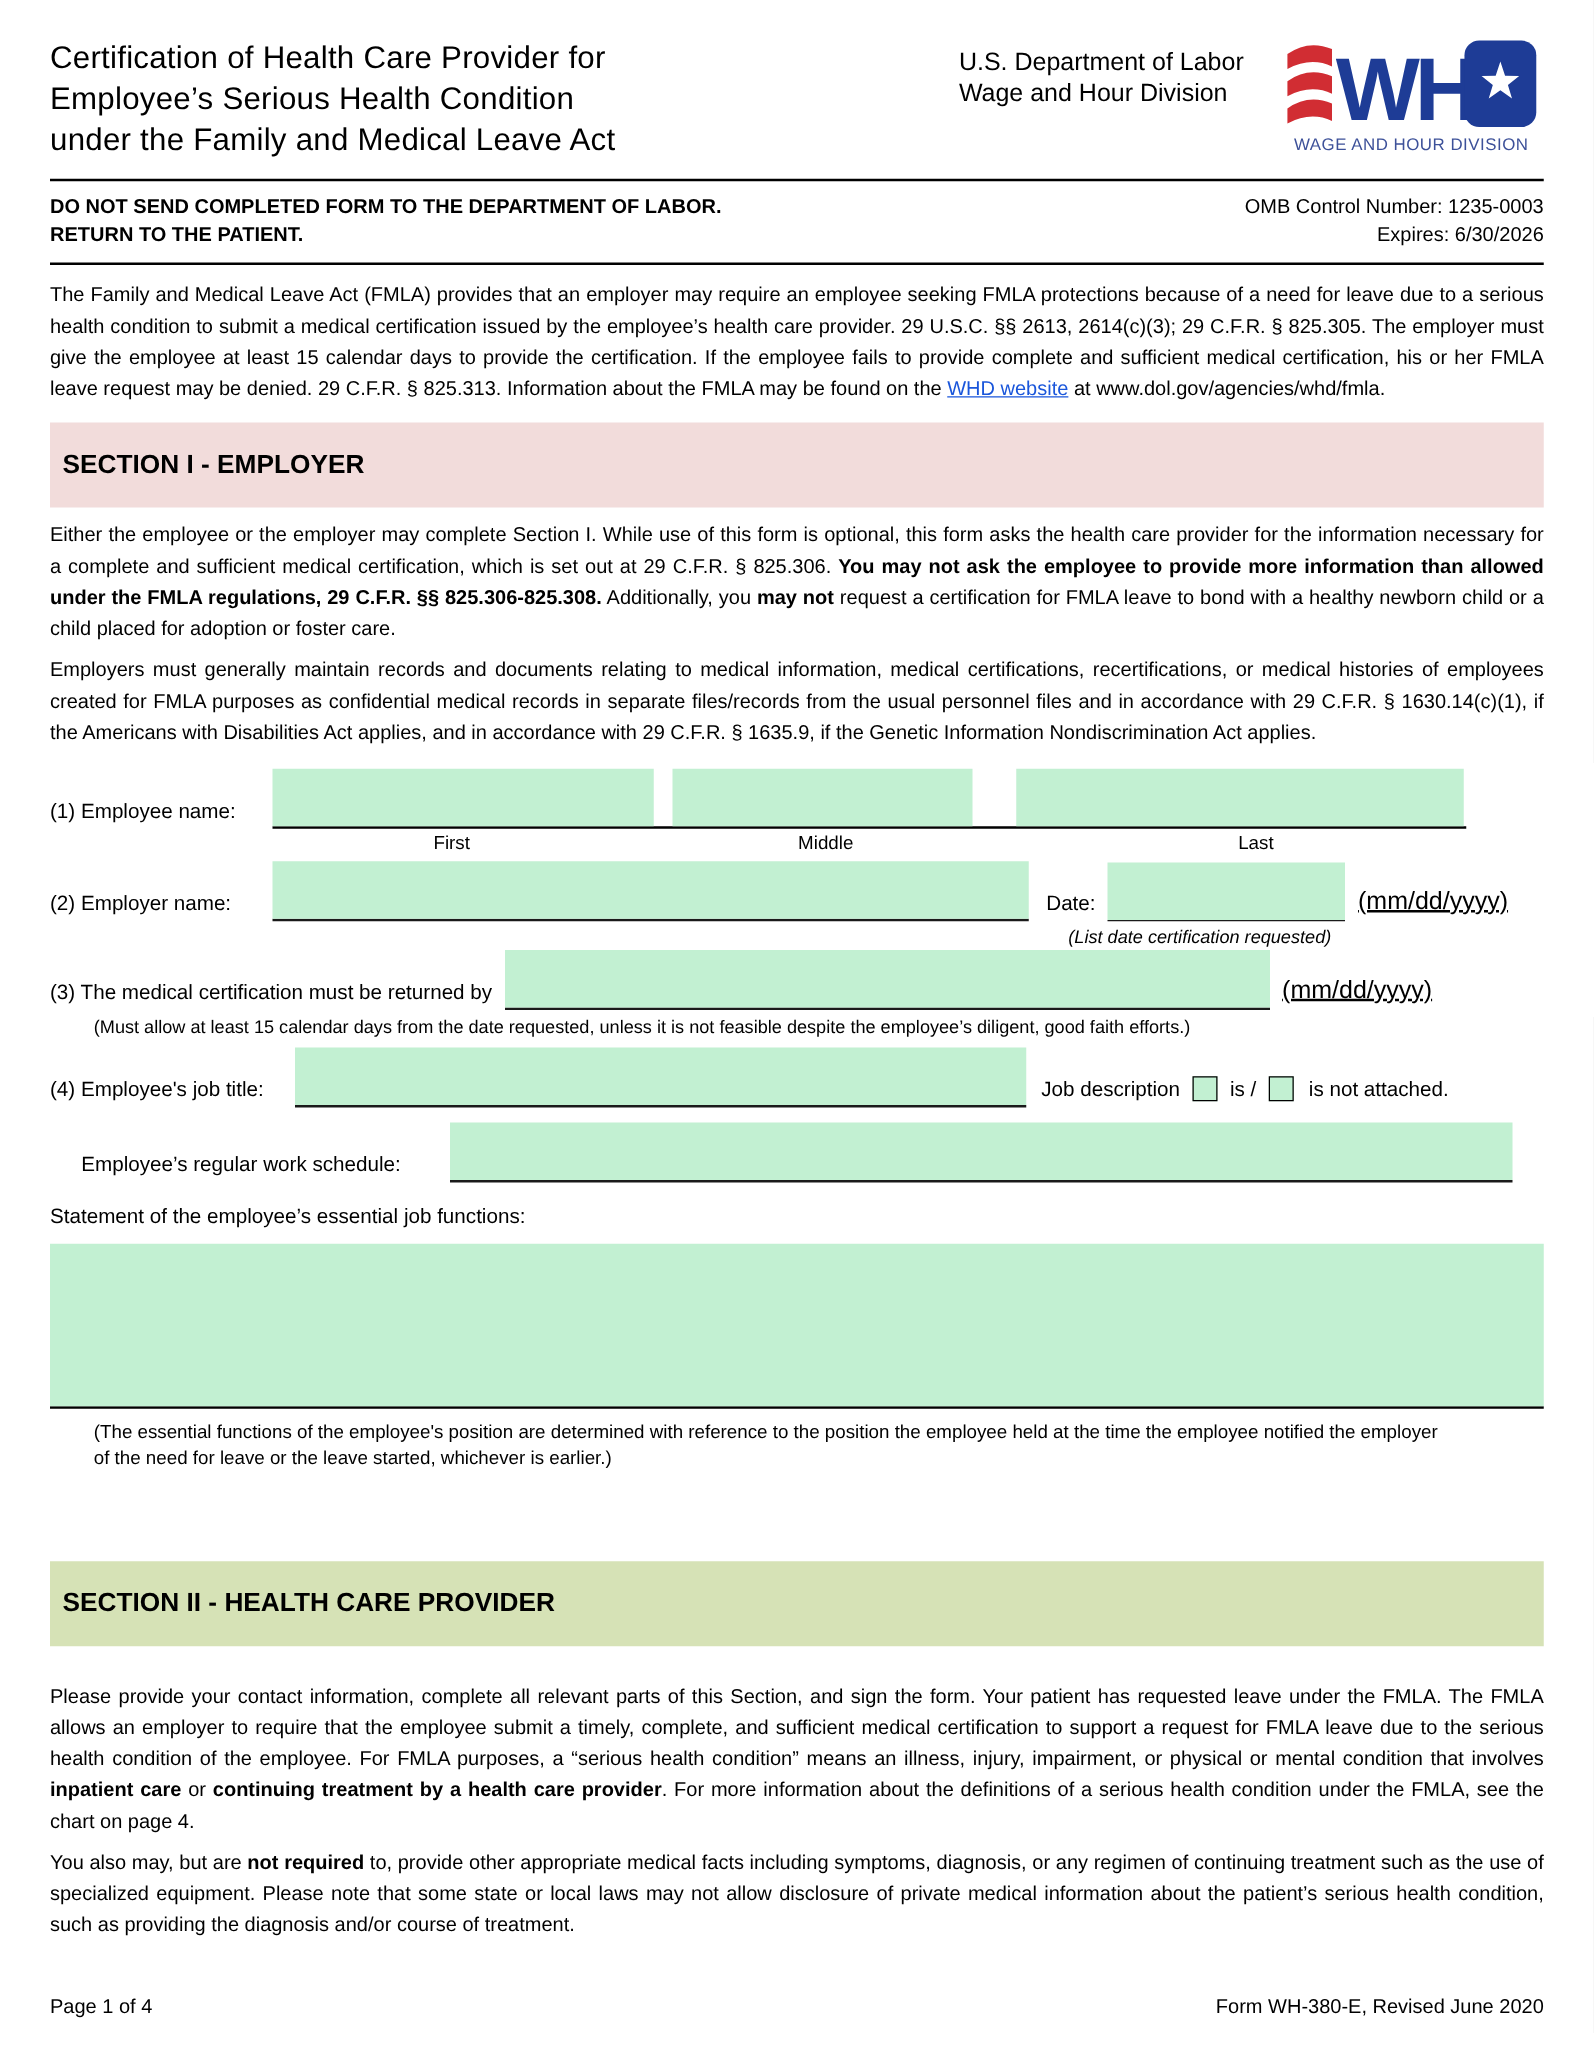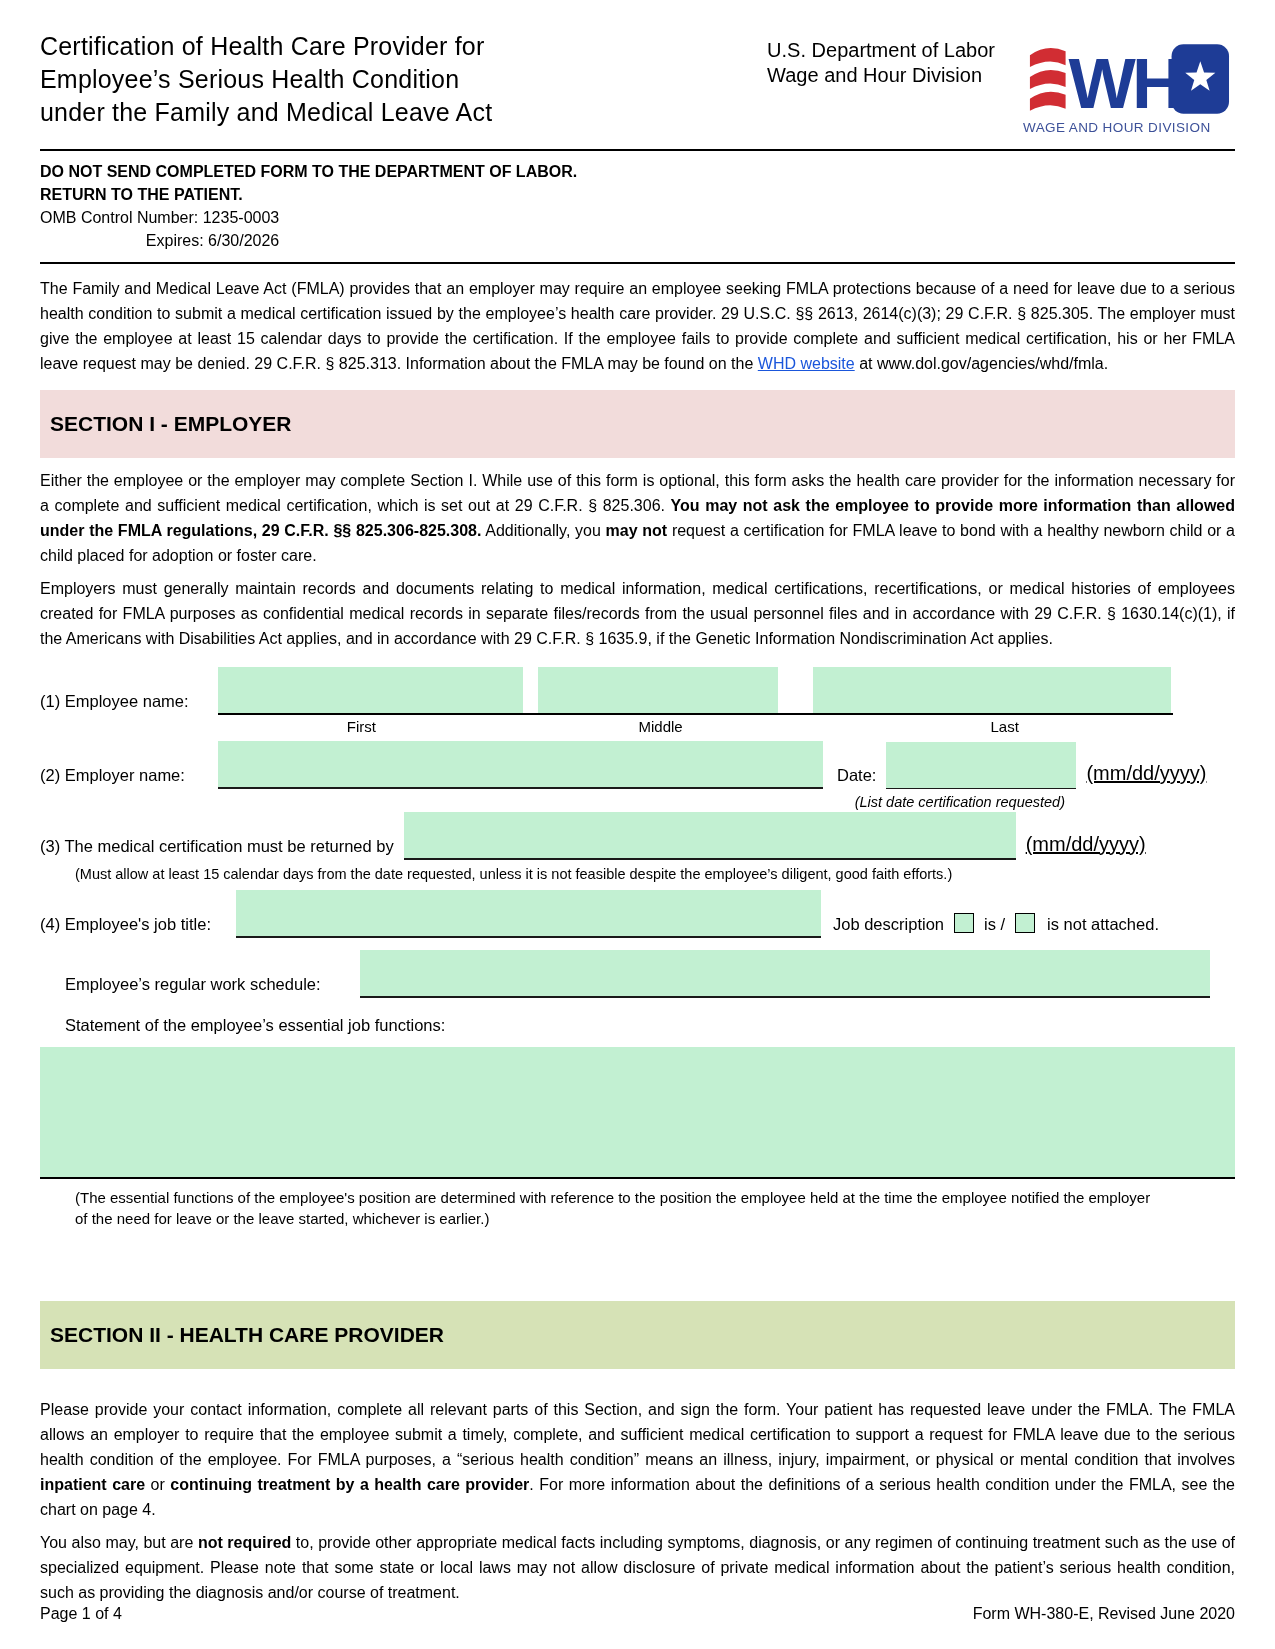--- a/index.html
+++ b/index.html
@@ -15,26 +15,26 @@
   body{margin:0;background:#e8e8e8;}
   .page{
     width:1275px;height:1649px;margin:0 auto;background:#fff;color:var(--ink);
     font-family:"Liberation Sans","DejaVu Sans",sans-serif;
     padding:30px 40px;display:flex;flex-direction:column;overflow:hidden;
   }
   
   .hdr{display:flex;align-items:flex-start;}
   .title{font-size:25px;line-height:33px;width:475px;letter-spacing:.2px;}
   .dept{font-size:20px;line-height:25px;margin-left:auto;padding-top:8px;white-space:nowrap;}
-  .logoblk{width:212px;margin-left:28px;flex:none;margin-top:12px;}
+  .logoblk{width:212px;margin-left:28px;text-align:center;flex:none;}
   .logoblk svg{display:block;}
   .logocap{font-size:13.5px;color:var(--capblue);letter-spacing:.4px;margin-top:2px;white-space:nowrap;}
   .rule{border:none;border-top:2px solid #000;margin:14px 0 0 0;}
   .rule2{border:none;border-top:2px solid #000;margin:10px 0 0 0;}
-  .noticerow{display:flex;justify-content:space-between;align-items:flex-start;margin-top:9px;font-size:16px;line-height:23px;flex-direction:column;}
+  .noticerow{display:flex;justify-content:space-between;align-items:flex-start;margin-top:9px;font-size:16px;line-height:23px;}
   .notice{font-weight:bold;}
   .omb{text-align:right;}
   
   .p{font-size:16px;line-height:25px;text-align:justify;margin:12px 0 0 0;}
   .bseg{font-weight:bold;}
   .link{color:#1a56db;text-decoration:underline;cursor:pointer;}
   .secbar{font-size:21px;font-weight:bold;padding:22px 10px;margin-top:14px;}
   .sec1{background:var(--pink);}
   .sec2{background:var(--olive);margin-top:72px;}
   .p.tight{margin-top:10px;}
@@ -163,21 +163,21 @@
     <div class="jd" style="margin-left:12px">is not attached.</div>
   </div>
 
   <div class="frow" style="margin-top:12px">
     <div class="flabel" style="margin-left:25px;width:295px">Employee’s regular work schedule:</div>
     <div class="uwrap" style="flex:1;margin-right:25px">
       <input class="gfield" value="" style="">
     </div>
   </div>
 
-  <div class="flabel" style="margin-top:18px;margin-left:25px">Statement of the employee’s essential job functions:</div>
+  <div class="flabel" style="margin-top:18px;">Statement of the employee’s essential job functions:</div>
   <div class="bigwrap">
     <textarea class="bigbox" value="" style=""></textarea>
   </div>
   <div class="fnote ind">(The essential functions of the employee's position are determined with reference to the position the employee held at the time the employee notified the employer of the need for leave or the leave started, whichever is earlier.)</div>
 
   <div class="secbar sec2">SECTION II - HEALTH CARE PROVIDER</div>
 
   <p class="p s2a"><span>Please provide your contact information, complete all relevant parts of this Section, and sign the form. Your patient has requested leave under the FMLA. The FMLA allows an employer to require that the employee submit a timely, complete, and sufficient medical certification to support a request for FMLA leave due to the serious health condition of the employee. For FMLA purposes, a “serious health condition” means an illness, injury, impairment, or physical or mental condition that involves </span><span class="bseg">inpatient care</span><span> or </span><span class="bseg">continuing treatment by a health care provider</span><span>. For more information about the definitions of a serious health condition under the FMLA, see the chart on page 4.</span></p>
   <p class="p" style="margin-top:8px"><span>You also may, but are </span><span class="bseg">not required</span><span> to, provide other appropriate medical facts including symptoms, diagnosis, or any regimen of continuing treatment such as the use of specialized equipment. Please note that some state or local laws may not allow disclosure of private medical information about the patient’s serious health condition, such as providing the diagnosis and/or course of treatment.</span></p>
 

